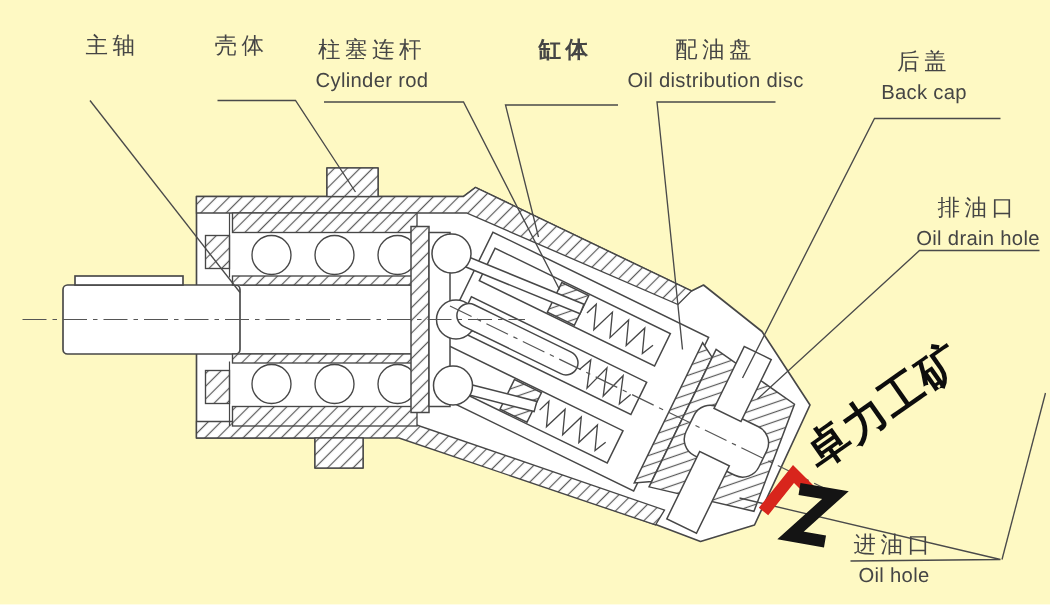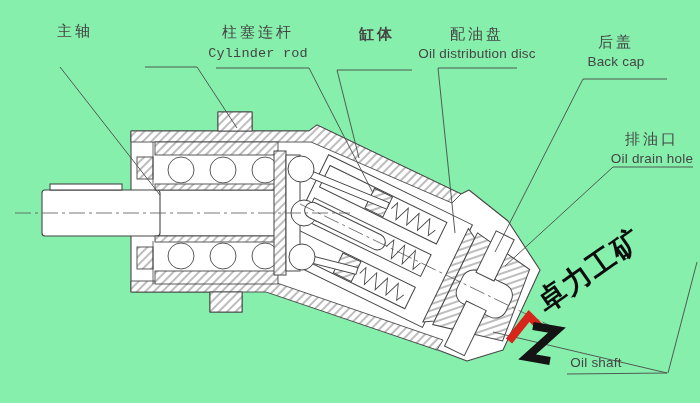--- a/index.html
+++ b/index.html
@@ -1,26 +1,26 @@
 <!DOCTYPE html>
 <html><head>
 <meta charset="utf-8">
 <style>
   html,body{margin:0;padding:0;background:#fff;}
   .stage{
-    position:relative;width:700px;height:403px;background:#86efac;overflow:hidden;
+    position:relative;width:700px;height:403px;background:#fef9c3;overflow:hidden;
     font-family:"Liberation Sans","DejaVu Sans",sans-serif;
   }
   .stage svg.drawing{position:absolute;left:0;top:0;}
   .label{position:absolute;text-align:center;color:#454545;line-height:1.38;}
   .label .cn{display:block;font-size:15px;letter-spacing:3px;white-space:nowrap;}
   .label .en{display:block;font-size:13.5px;letter-spacing:.2px;white-space:nowrap;}
   .lbl-main-shaft{left:15px;top:21px;width:120px;}
   .lbl-hull{left:101px;top:21px;width:120px;}
-  .lbl-plunger-rod{left:198px;top:24px;width:120px;font-family:Liberation Mono, monospace;}
+  .lbl-plunger-rod{left:188px;top:24px;width:120px;}
   .lbl-cylinder-body{left:317px;top:24px;width:120px;font-weight:bold;}
   .lbl-oil-distribution-disc{left:402px;top:24px;width:150px;}
   .lbl-back-cap{left:556px;top:32px;width:120px;}
   .lbl-oil-drain-hole{left:592px;top:129px;width:120px;}
   .lbl-oil-inlet{left:536px;top:354px;width:120px;}
   .brand-text{
     position:absolute;left:552px;top:282px;
     font-size:29px;font-weight:bold;color:#0d0d0d;letter-spacing:1px;white-space:nowrap;
     transform:rotate(-35deg);transform-origin:0 100%;
   }
@@ -131,20 +131,21 @@
     <g fill="none" stroke-linejoin="miter">
       <polyline points="509,341 529,316 541,328" stroke="#d8251c" stroke-width="8"></polyline>
       <polyline points="533,326 557,330 527,357 550,361" stroke="#141414" stroke-width="8"></polyline>
     </g>
   </svg>
 
   <div class="label lbl-main-shaft">
     <span class="cn">主轴</span>
   </div>
   <div class="label lbl-hull">
+    <span class="cn">壳体</span>
   </div>
   <div class="label lbl-plunger-rod">
     <span class="cn">柱塞连杆</span>
     <span class="en">Cylinder rod</span>
   </div>
   <div class="label lbl-cylinder-body">
     <span class="cn">缸体</span>
   </div>
   <div class="label lbl-back-cap">
     <span class="cn">后盖</span>
@@ -152,18 +153,19 @@
   </div>
   <div class="label lbl-oil-distribution-disc">
     <span class="cn">配油盘</span>
     <span class="en">Oil distribution disc</span>
   </div>
   <div class="label lbl-oil-drain-hole">
     <span class="cn">排油口</span>
     <span class="en">Oil drain hole</span>
   </div>
   <div class="label lbl-oil-inlet">
-    <span class="en">Oil shaft</span>
+    <span class="cn">进油口</span>
+    <span class="en">Oil hole</span>
   </div>
 
   <div class="brand-text">卓力工矿</div>
 
 </div>
 
 </body></html>

